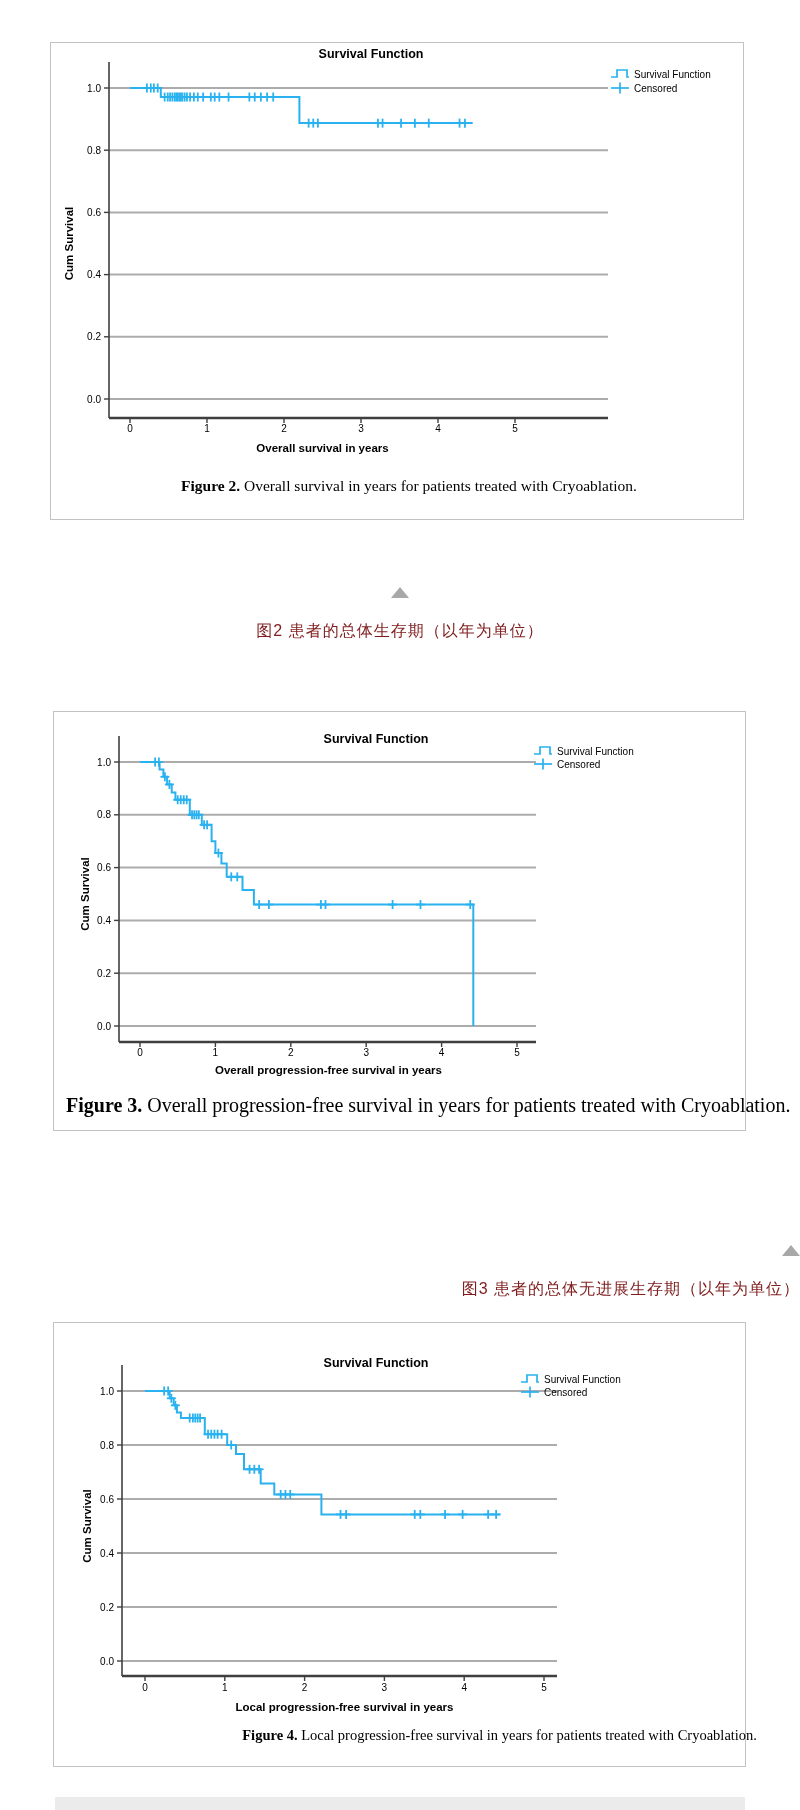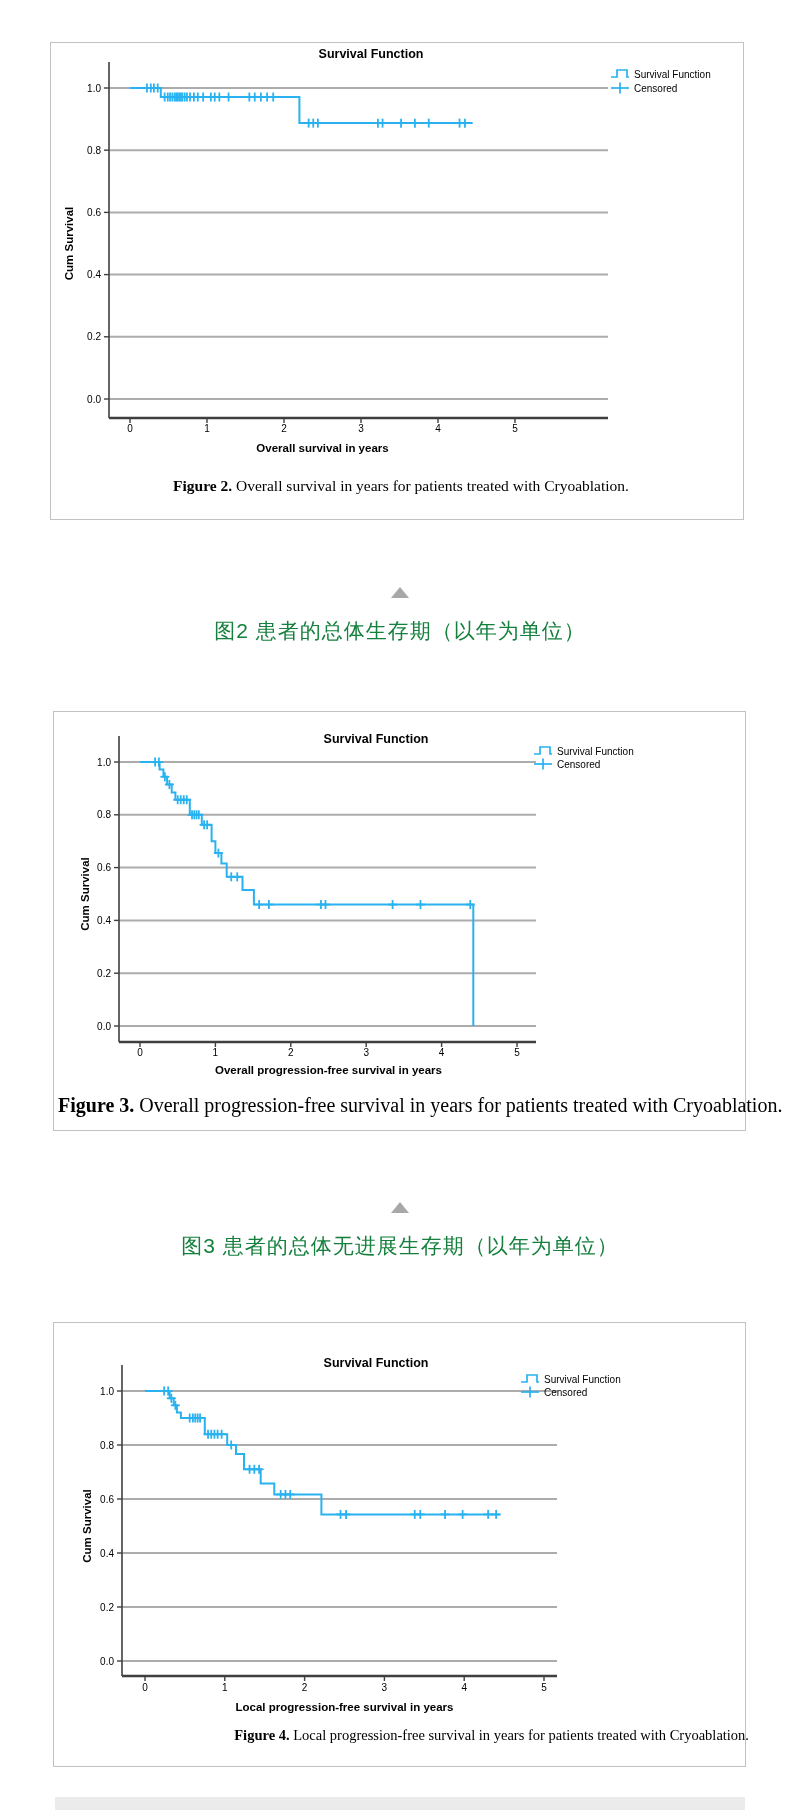--- a/index.html
+++ b/index.html
@@ -4,32 +4,32 @@
 <style>
   html,body{margin:0;padding:0;background:#ffffff;}
   .page{position:relative;width:800px;height:1810px;background:#ffffff;overflow:hidden;
         font-family:"Liberation Sans",sans-serif;}
   .panel{position:absolute;background:#ffffff;border:1px solid #c2c2c2;}
   #panel1{left:50px;top:42px;width:692px;height:476px;}
   #panel2{left:53px;top:711px;width:691px;height:418px;}
   #panel3{left:53px;top:1322px;width:691px;height:443px;}
   .panel svg{position:absolute;left:0;top:0;}
   svg text{font-family:"Liberation Sans",sans-serif;fill:#000;}
-  .caption{position:absolute;left:4px;width:100%;text-align:center;color:#000;
+  .caption{position:absolute;left:12px;width:100%;text-align:center;color:#000;
            font-family:"Liberation Serif",serif;white-space:nowrap;}
   .capb{font-weight:bold;}
   #cap1{top:434px;font-size:15.5px;}
   #cap2{top:382px;font-size:20px;text-align:right;}
   #cap3{top:404px;font-size:14.5px;text-align:right;}
   .divider{position:absolute;left:0;width:100%;text-align:center;}
   #divider1{top:584px;}
-  #divider2{top:1199px;}
+  #divider2{top:1242px;text-align:right;}
   .tri{display:inline-block;width:0;height:0;border-left:9px solid transparent;
        border-right:9px solid transparent;border-bottom:11px solid #a8a8a8;}
-  .zh{margin-top:14px;font-size:21px;line-height:30px;color:#15803d;letter-spacing:1px;
+  .zh{margin-top:14px;font-size:16px;line-height:30px;color:#7f1d1d;letter-spacing:1px;
       font-family:"Liberation Sans",sans-serif;}
   .bottom-strip{position:absolute;left:55px;top:1797px;width:690px;height:13px;background:#ebebeb;}
 </style>
 </head>
 <body>
 
 <div class="page">
 
   <section class="panel" id="panel1">
     <svg id="chart1" width="692" height="430">

